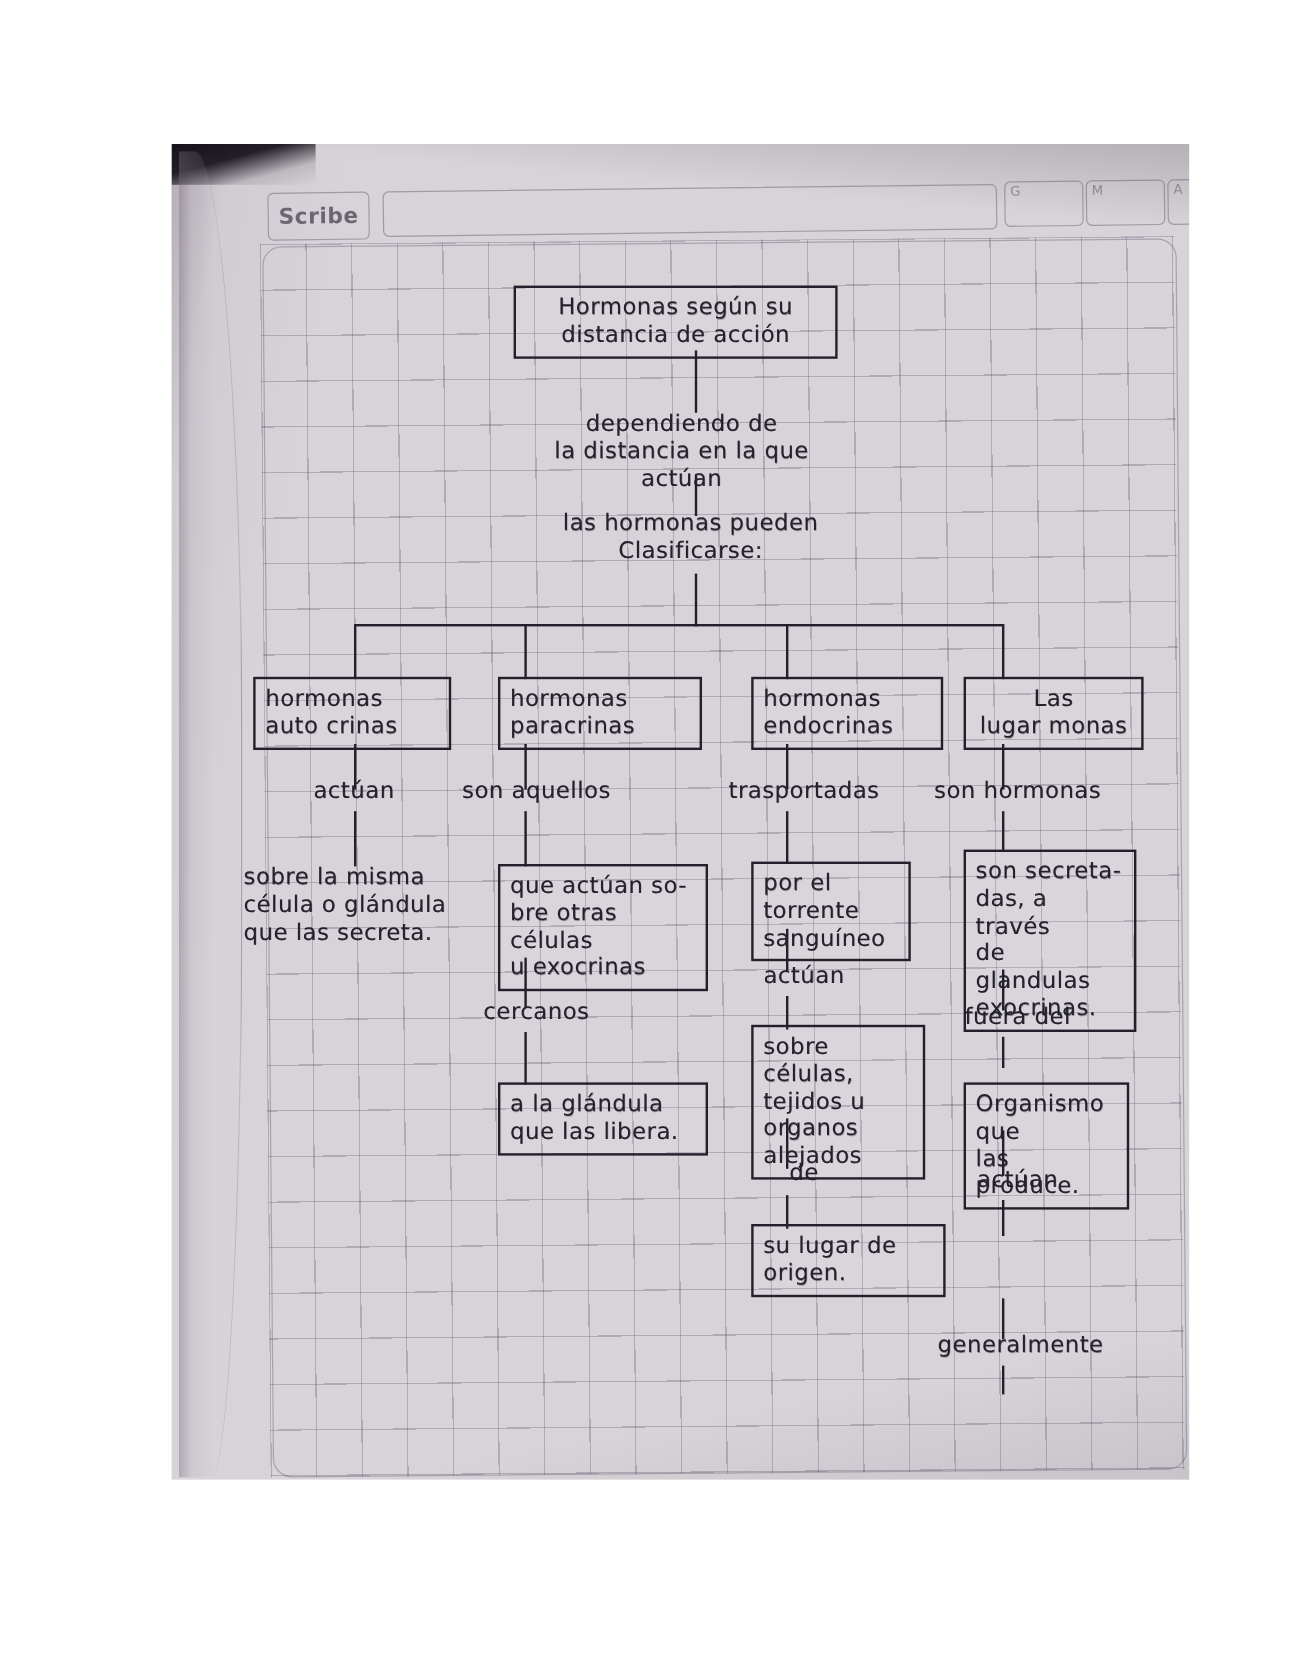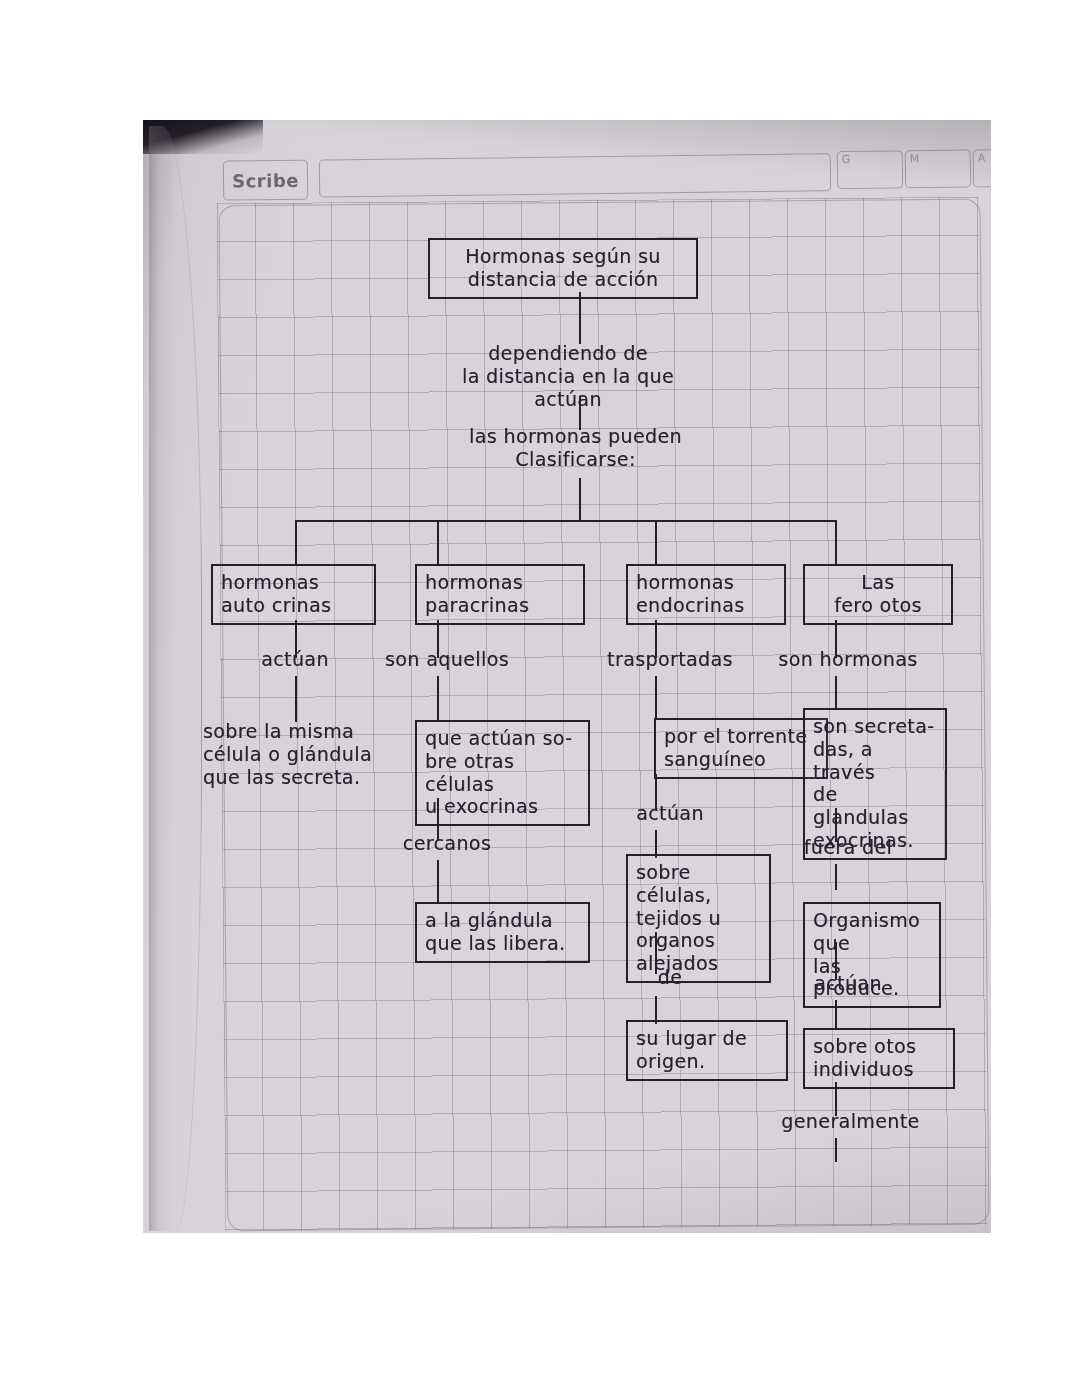--- a/index.html
+++ b/index.html
@@ -242,21 +242,21 @@
 
     <div class="hw node lft" style="left:483px; top:444px; width:160px;">hormonas
 endocrinas</div>
 
     <div class="vline" style="left:512px; top:500px; height:38px;"></div>
 
     <div class="hw cap ctr" style="left:452px; top:528px; width:150px;">trasportadas</div>
 
     <div class="vline" style="left:512px; top:556px; height:44px;"></div>
 
-    <div class="hw node lft" style="left:483px; top:598px; width:174px;margin-left:28px;">por el torrente
+    <div class="hw node lft" style="left:483px; top:598px; width:133px;">por el torrente
 sanguíneo</div>
 
     <div class="vline" style="left:512px; top:654px; height:36px;"></div>
 
     <div class="hw cap ctr" style="left:452px; top:682px; width:150px;">actúan</div>
 
     <div class="vline" style="left:512px; top:710px; height:28px;"></div>
 
     <div class="hw node lft" style="left:483px; top:734px; width:145px;">sobre células,
 tejidos u
@@ -265,21 +265,21 @@
     <div class="vline" style="left:512px; top:812px; height:42px;"></div>
 
     <div class="hw cap ctr" style="left:452px; top:846px; width:150px;">de</div>
 
     <div class="vline" style="left:512px; top:876px; height:28px;"></div>
 
     <div class="hw node lft" style="left:483px; top:900px; width:162px;">su  lugar  de
 origen.</div>
 
     <div class="hw node ctr" style="left:660px; top:444px; width:150px;">Las
-fero otos</div>
+lugar monas</div>
 
     <div class="vline" style="left:692px; top:500px; height:38px;"></div>
 
     <div class="hw cap ctr" style="left:630px; top:528px; width:150px;">son hormonas</div>
 
     <div class="vline" style="left:692px; top:556px; height:34px;"></div>
 
     <div class="hw node lft" style="left:660px; top:588px; width:144px;">son secreta-
 das, a través
 de glandulas
@@ -293,22 +293,20 @@
 
     <div class="hw node lft" style="left:660px; top:782px; width:138px;">Organismo que
 las produce.</div>
 
     <div class="vline" style="left:692px; top:822px; height:38px;"></div>
 
     <div class="hw cap ctr" style="left:630px; top:852px; width:150px;">actúan</div>
 
     <div class="vline" style="left:692px; top:880px; height:30px;"></div>
 
-    <div class="hw node lft" style="left:660px; top:908px; width:152px;">sobre otos
-individuos</div>
 
     <div class="vline" style="left:692px; top:962px; height:34px;"></div>
 
     <div class="hw cap ctr" style="left:625px; top:990px; width:165px;">generalmente</div>
 
     <div class="vline" style="left:692px; top:1018px; height:24px;"></div>
 
 
   </div>
 </div>

